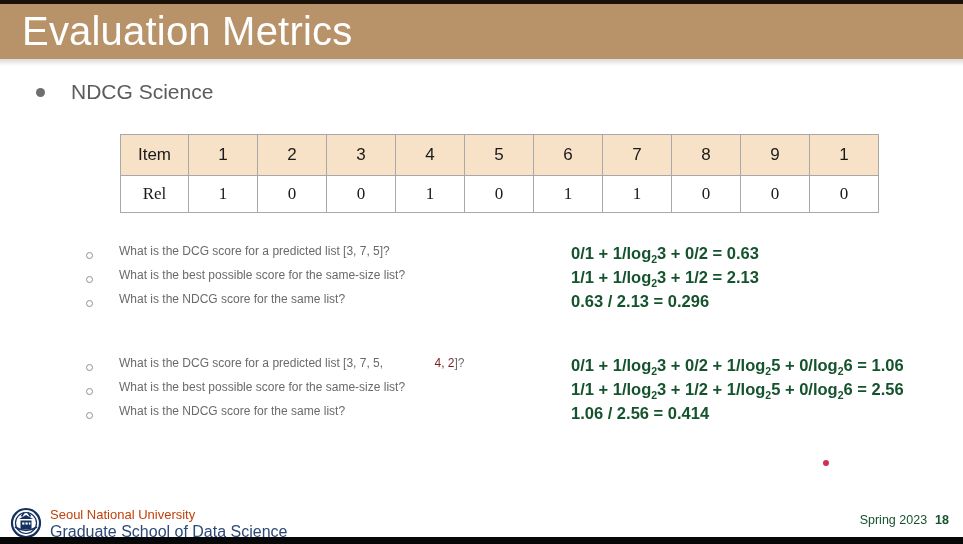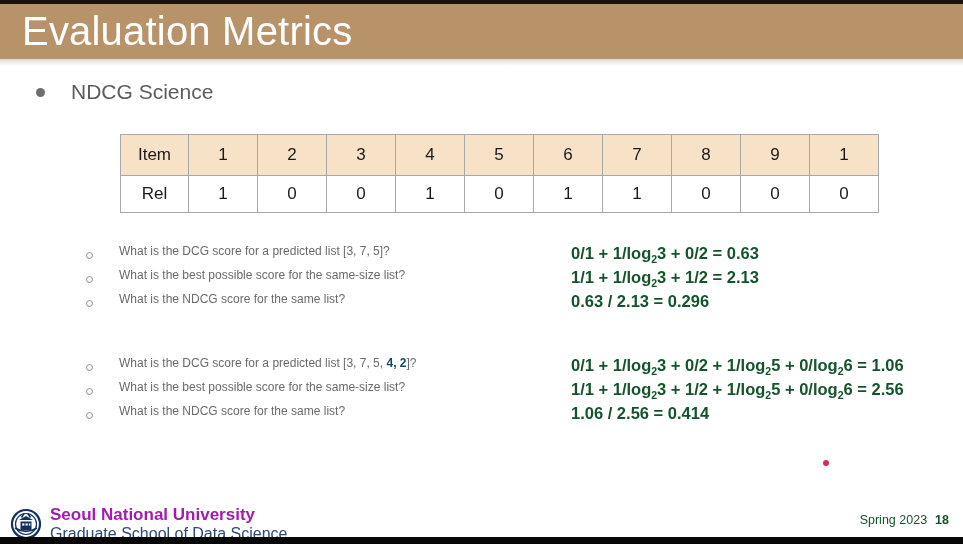--- a/index.html
+++ b/index.html
@@ -86,20 +86,21 @@
     height: 39px;
     box-sizing: border-box;
   }
   .rel-table tr.head-row td {
     background: #f7e2c8;
     height: 41px;
   }
   .rel-table tr.data-row td {
     background: #ffffff;
     height: 37px;
+    font-family: Liberation Serif, serif;
   }
   .rel-table td.rowhead { width: 68px; }
   .rel-table td.cell   { width: 69px; }
 
   
   .qa-block {
     position: absolute;
     left: 82px;
   }
   .qa-block.block-1 { top: 244px; }
@@ -121,22 +122,23 @@
     box-sizing: border-box;
   }
   .qa-question {
     position: absolute;
     left: 37px;
     font-size: 12px;
     color: #6a6a6a;
     white-space: nowrap;
   }
   .qa-question .hl {
-    color: #0c4a6e;
-    font-weight: 700;
+    color: #7f1d1d;
+    font-weight: 400;
+    margin-left: 48px;
   }
   .qa-answer {
     position: absolute;
     left: 489px;
     font-size: 16.5px;
     font-weight: 700;
     color: #14532d;
     white-space: nowrap;
   }
   .qa-answer sub {
@@ -166,23 +168,23 @@
     width: 32px; height: 32px;
     flex: none;
     position: relative;
   }
   .emblem svg { display: block; }
   .footer-names {
     margin-left: 8px;
     line-height: 1.15;
   }
   .footer-univ {
-    font-size: 17px;
-    font-weight: 700;
-    color: #a21caf;
+    font-size: 13px;
+    font-weight: 400;
+    color: #c2410c;
     white-space: nowrap;
   }
   .footer-school {
     font-size: 16px;
     font-weight: 400;
     color: #2c4a77;
     white-space: nowrap;
   }
   .footer-right {
     position: absolute;

